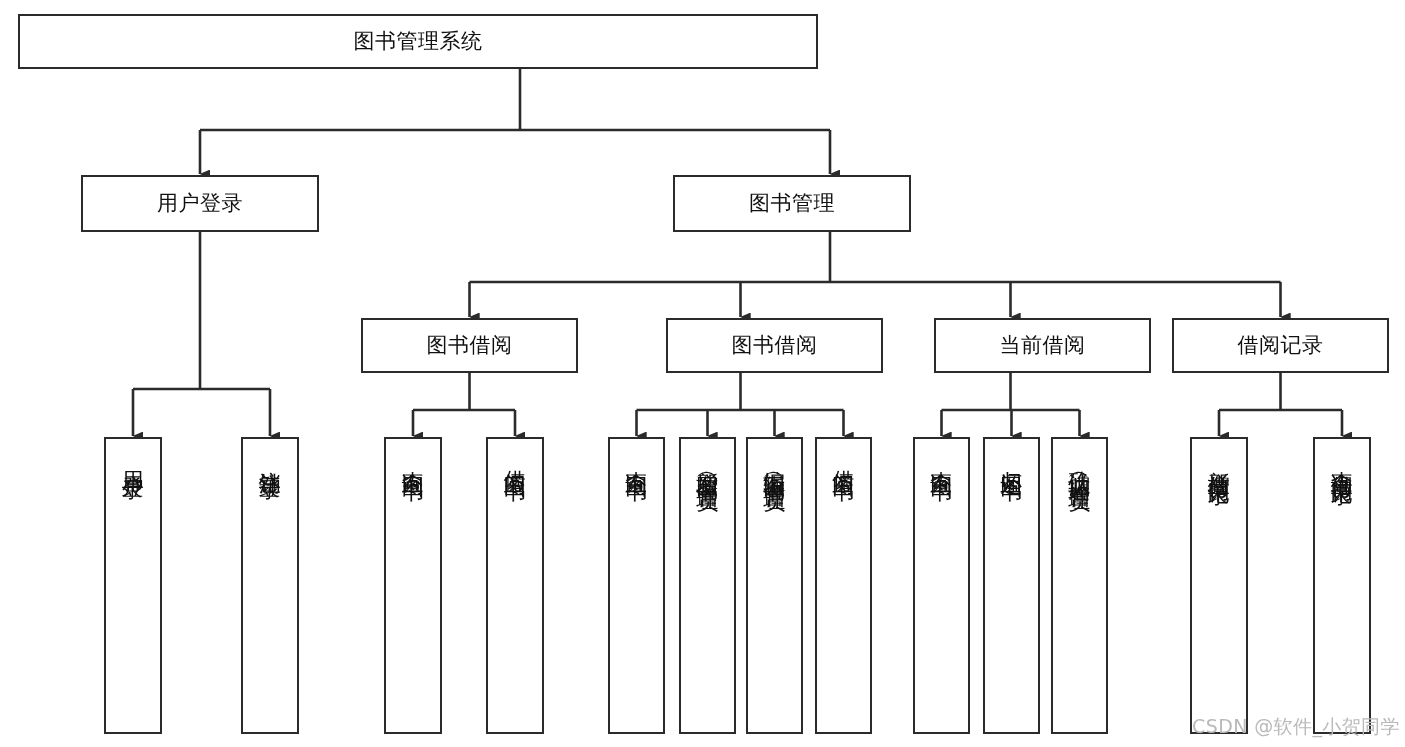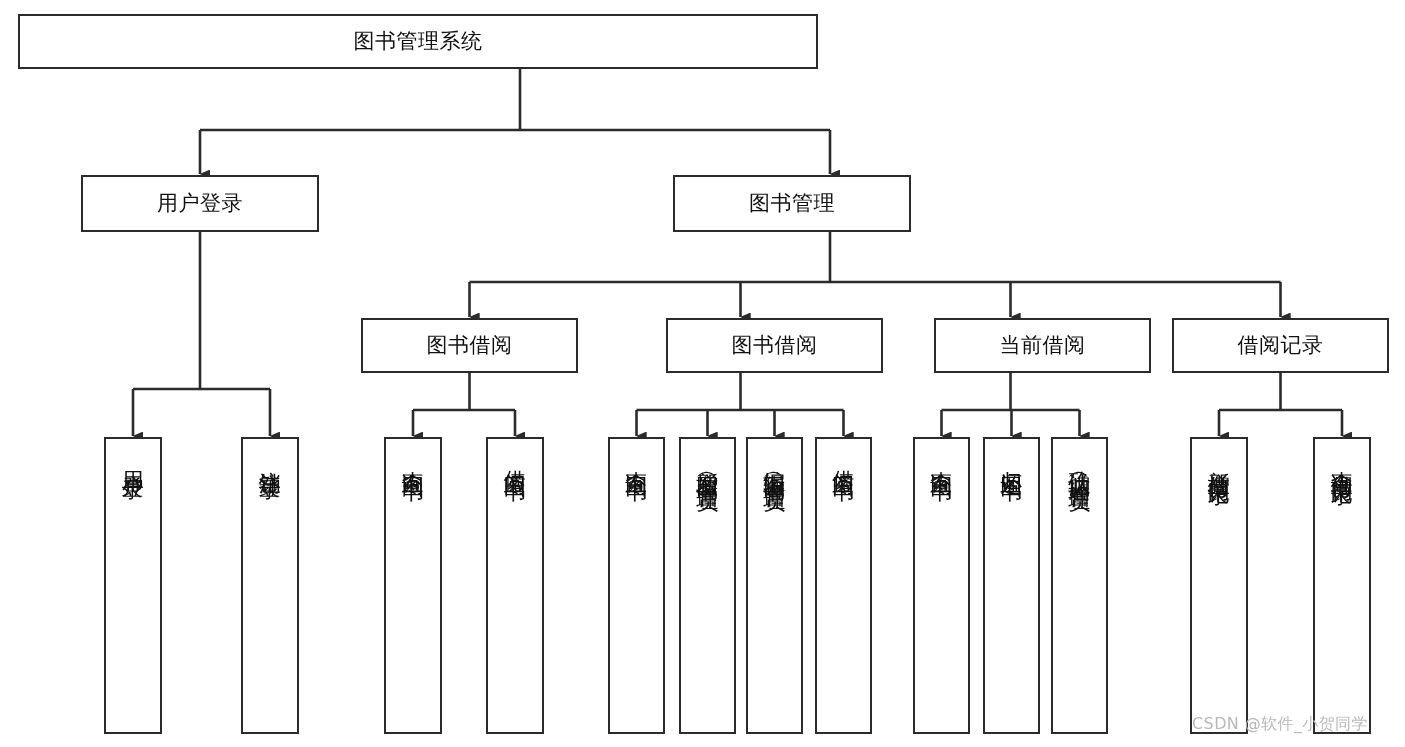--- a/index.html
+++ b/index.html
@@ -55,21 +55,21 @@
     text-orientation:upright;
     font-size:22px;
     line-height:1.06;
     letter-spacing:3px;
     white-space:pre-line;
   }
   #watermark{
     position:absolute;
     left:1192px;
     top:714px;
-    font-size:16px;
+    font-size:19px;
     color:#b9b9b9;
     letter-spacing:0.4px;
     z-index:5;
     white-space:nowrap;
     font-family:"DejaVu Sans","Liberation Sans",sans-serif;
   }
 </style>
 </head>
 <body>
 

